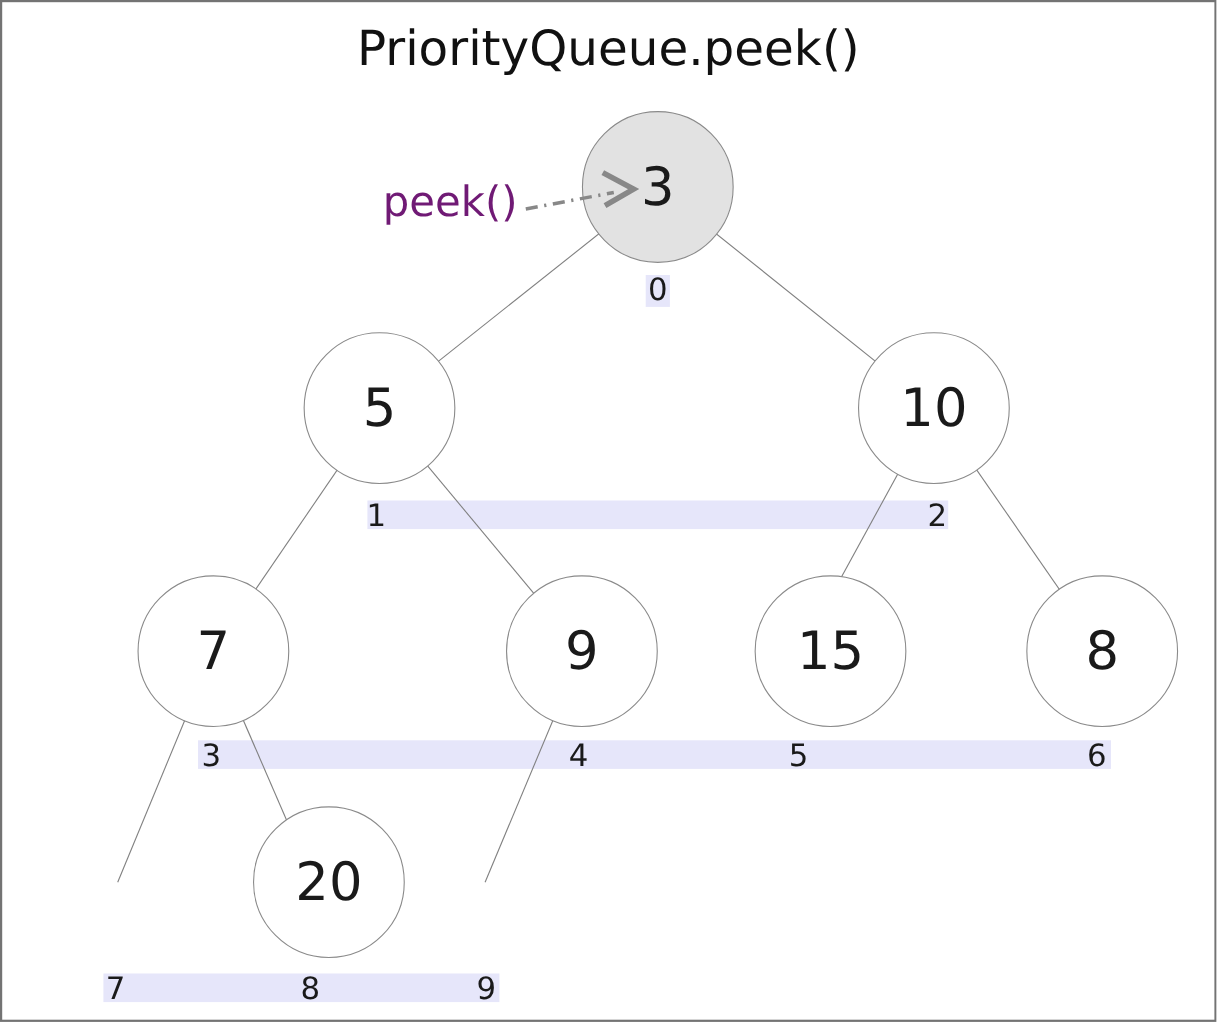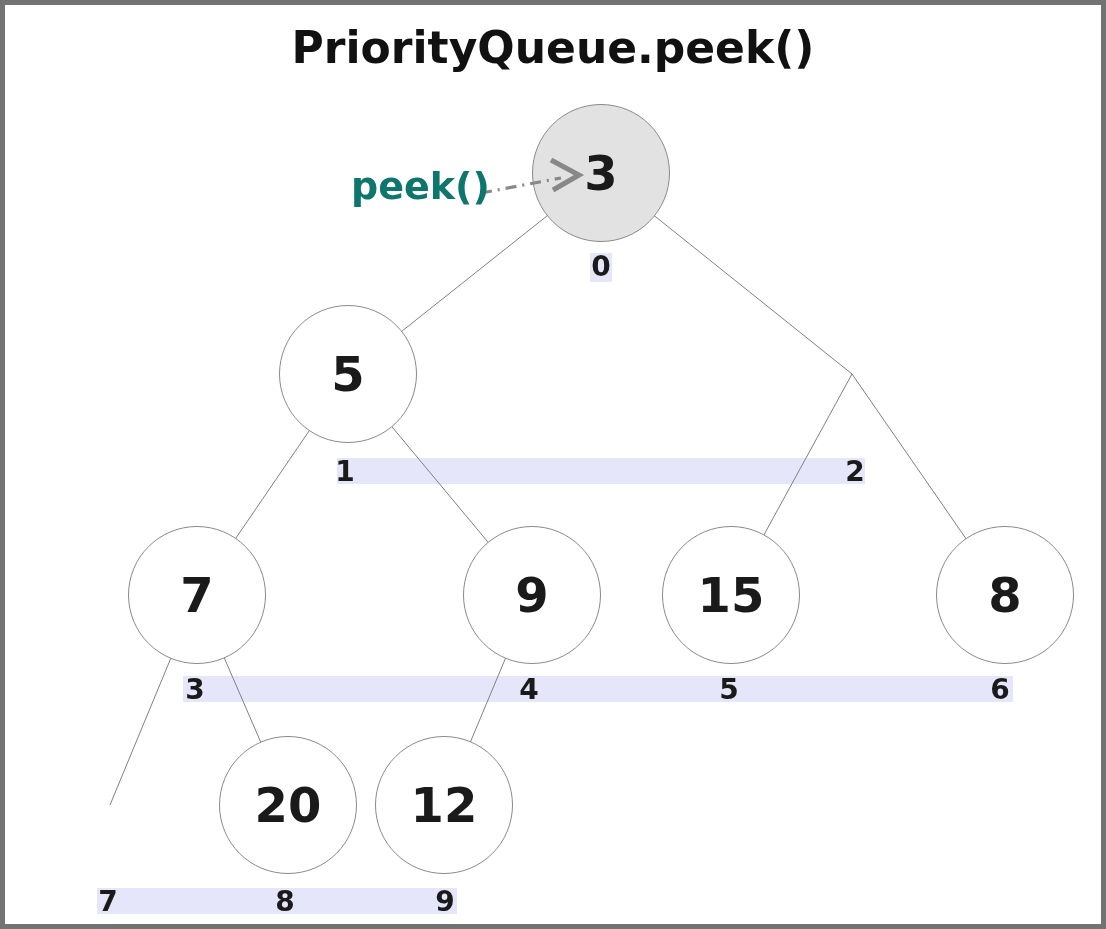--- a/index.html
+++ b/index.html
@@ -2,24 +2,23 @@
 <html><head>
 <meta charset="utf-8">
 <style>
   html, body { margin: 0; padding: 0; background: #ffffff; }
   #stage {
     position: relative;
     width: 1106px;
     height: 929px;
     box-sizing: border-box;
     background: #ffffff;
-    border: 5px solid #737373;
+    border: 2px solid #737373;
     font-family: "DejaVu Sans", sans-serif;
     overflow: hidden;
-    font-weight: bold;
   }
   .title {
     position: absolute;
     top: 18px;
     left: 0;
     width: 100%;
     text-align: center;
     font-size: 44px;
     line-height: 1.15;
     color: #111111;
@@ -93,37 +92,37 @@
       <line x1="192" y1="590" x2="105" y2="800" stroke="#808080" stroke-width="1"></line>
       <line x1="192" y1="590" x2="283" y2="800" stroke="#808080" stroke-width="1"></line>
       <line x1="527" y1="590" x2="439" y2="800" stroke="#808080" stroke-width="1"></line>
     </svg>
 
   <svg class="arrow-layer" width="1106" height="929" viewBox="0 0 1106 929">
     <line x1="476" y1="188" x2="556" y2="173" stroke="#888888" stroke-width="3.2" stroke-dasharray="11 6 2 6"></line>
     <polyline points="546,155 574,170 548,185" stroke="#888888" stroke-width="5" fill="none" stroke-linejoin="miter"></polyline>
   </svg>
 
-  <div class="peek-label" style="color: #0f766e;">peek()</div>
+  <div class="peek-label" style="color: #701a75;">peek()</div>
 
 <div class="band" style="left: 585px; top: 248px; width: 22px; height: 29px; background: rgb(230, 230, 250);"></div>
     <div class="band" style="left: 332px; top: 453px; width: 528px; height: 26px; background: rgb(230, 230, 250);"></div>
     <div class="band" style="left: 178px; top: 671px; width: 830px; height: 26px; background: rgb(230, 230, 250);"></div>
     <div class="band" style="left: 92px; top: 883px; width: 360px; height: 26px; background: rgb(230, 230, 250);"></div>
     <span class="idx" style="left: 596px; top: 248px;">0</span>
     <span class="idx" style="left: 340px; top: 453px;">1</span>
     <span class="idx" style="left: 850px; top: 453px;">2</span>
     <span class="idx" style="left: 190px; top: 671px;">3</span>
     <span class="idx" style="left: 524px; top: 671px;">4</span>
     <span class="idx" style="left: 724px; top: 671px;">5</span>
     <span class="idx" style="left: 995px; top: 671px;">6</span>
     <span class="idx" style="left: 103px; top: 883px;">7</span>
     <span class="idx" style="left: 280px; top: 883px;">8</span>
     <span class="idx" style="left: 440px; top: 883px;">9</span>
     <div class="node root" style="left: 527px; top: 99px; background: rgb(226, 226, 226);">3</div>
     <div class="node" style="left: 274px; top: 300px;">5</div>
+    <div class="node" style="left: 778px; top: 300px;">10</div>
     <div class="node" style="left: 123px; top: 521px;">7</div>
     <div class="node" style="left: 458px; top: 521px;">9</div>
-    <div class="node" style="left: 657px; top: 521px; text-align: right;">15</div>
+    <div class="node" style="left: 684px; top: 521px; text-align: right;">15</div>
     <div class="node" style="left: 931px; top: 521px;">8</div>
-    <div class="node" style="left: 214px; top: 731px;">20</div>
-    <div class="node" style="left: 370px; top: 731px;">12</div>
+    <div class="node" style="left: 228px; top: 731px;">20</div>
   </div>
 
 </body></html>

